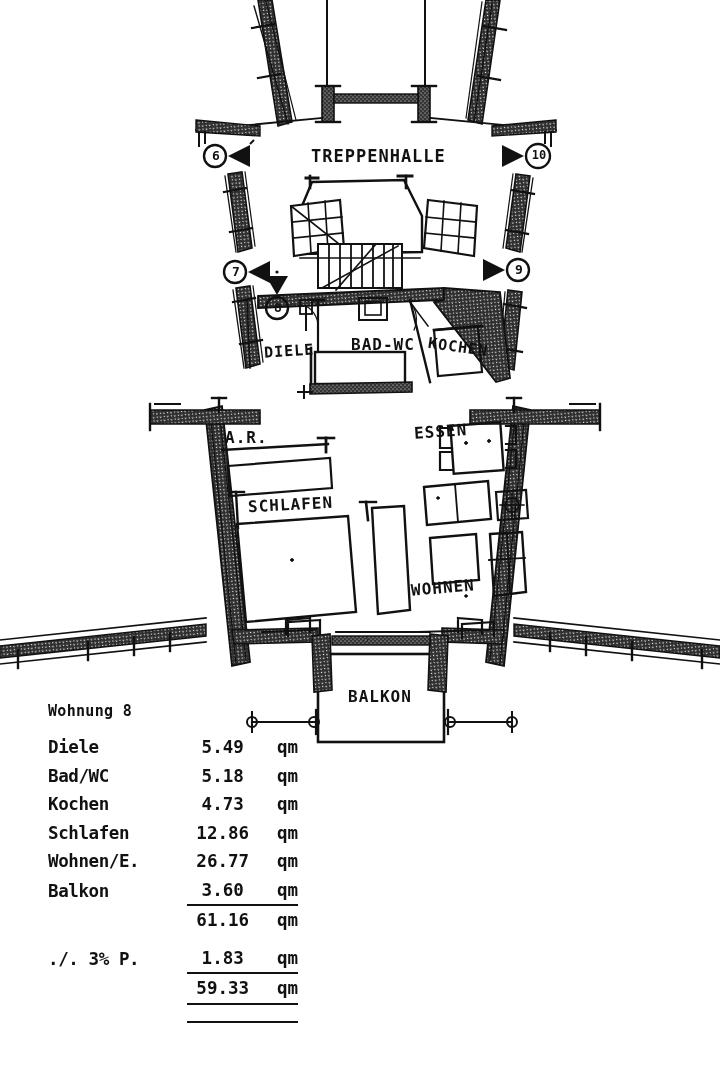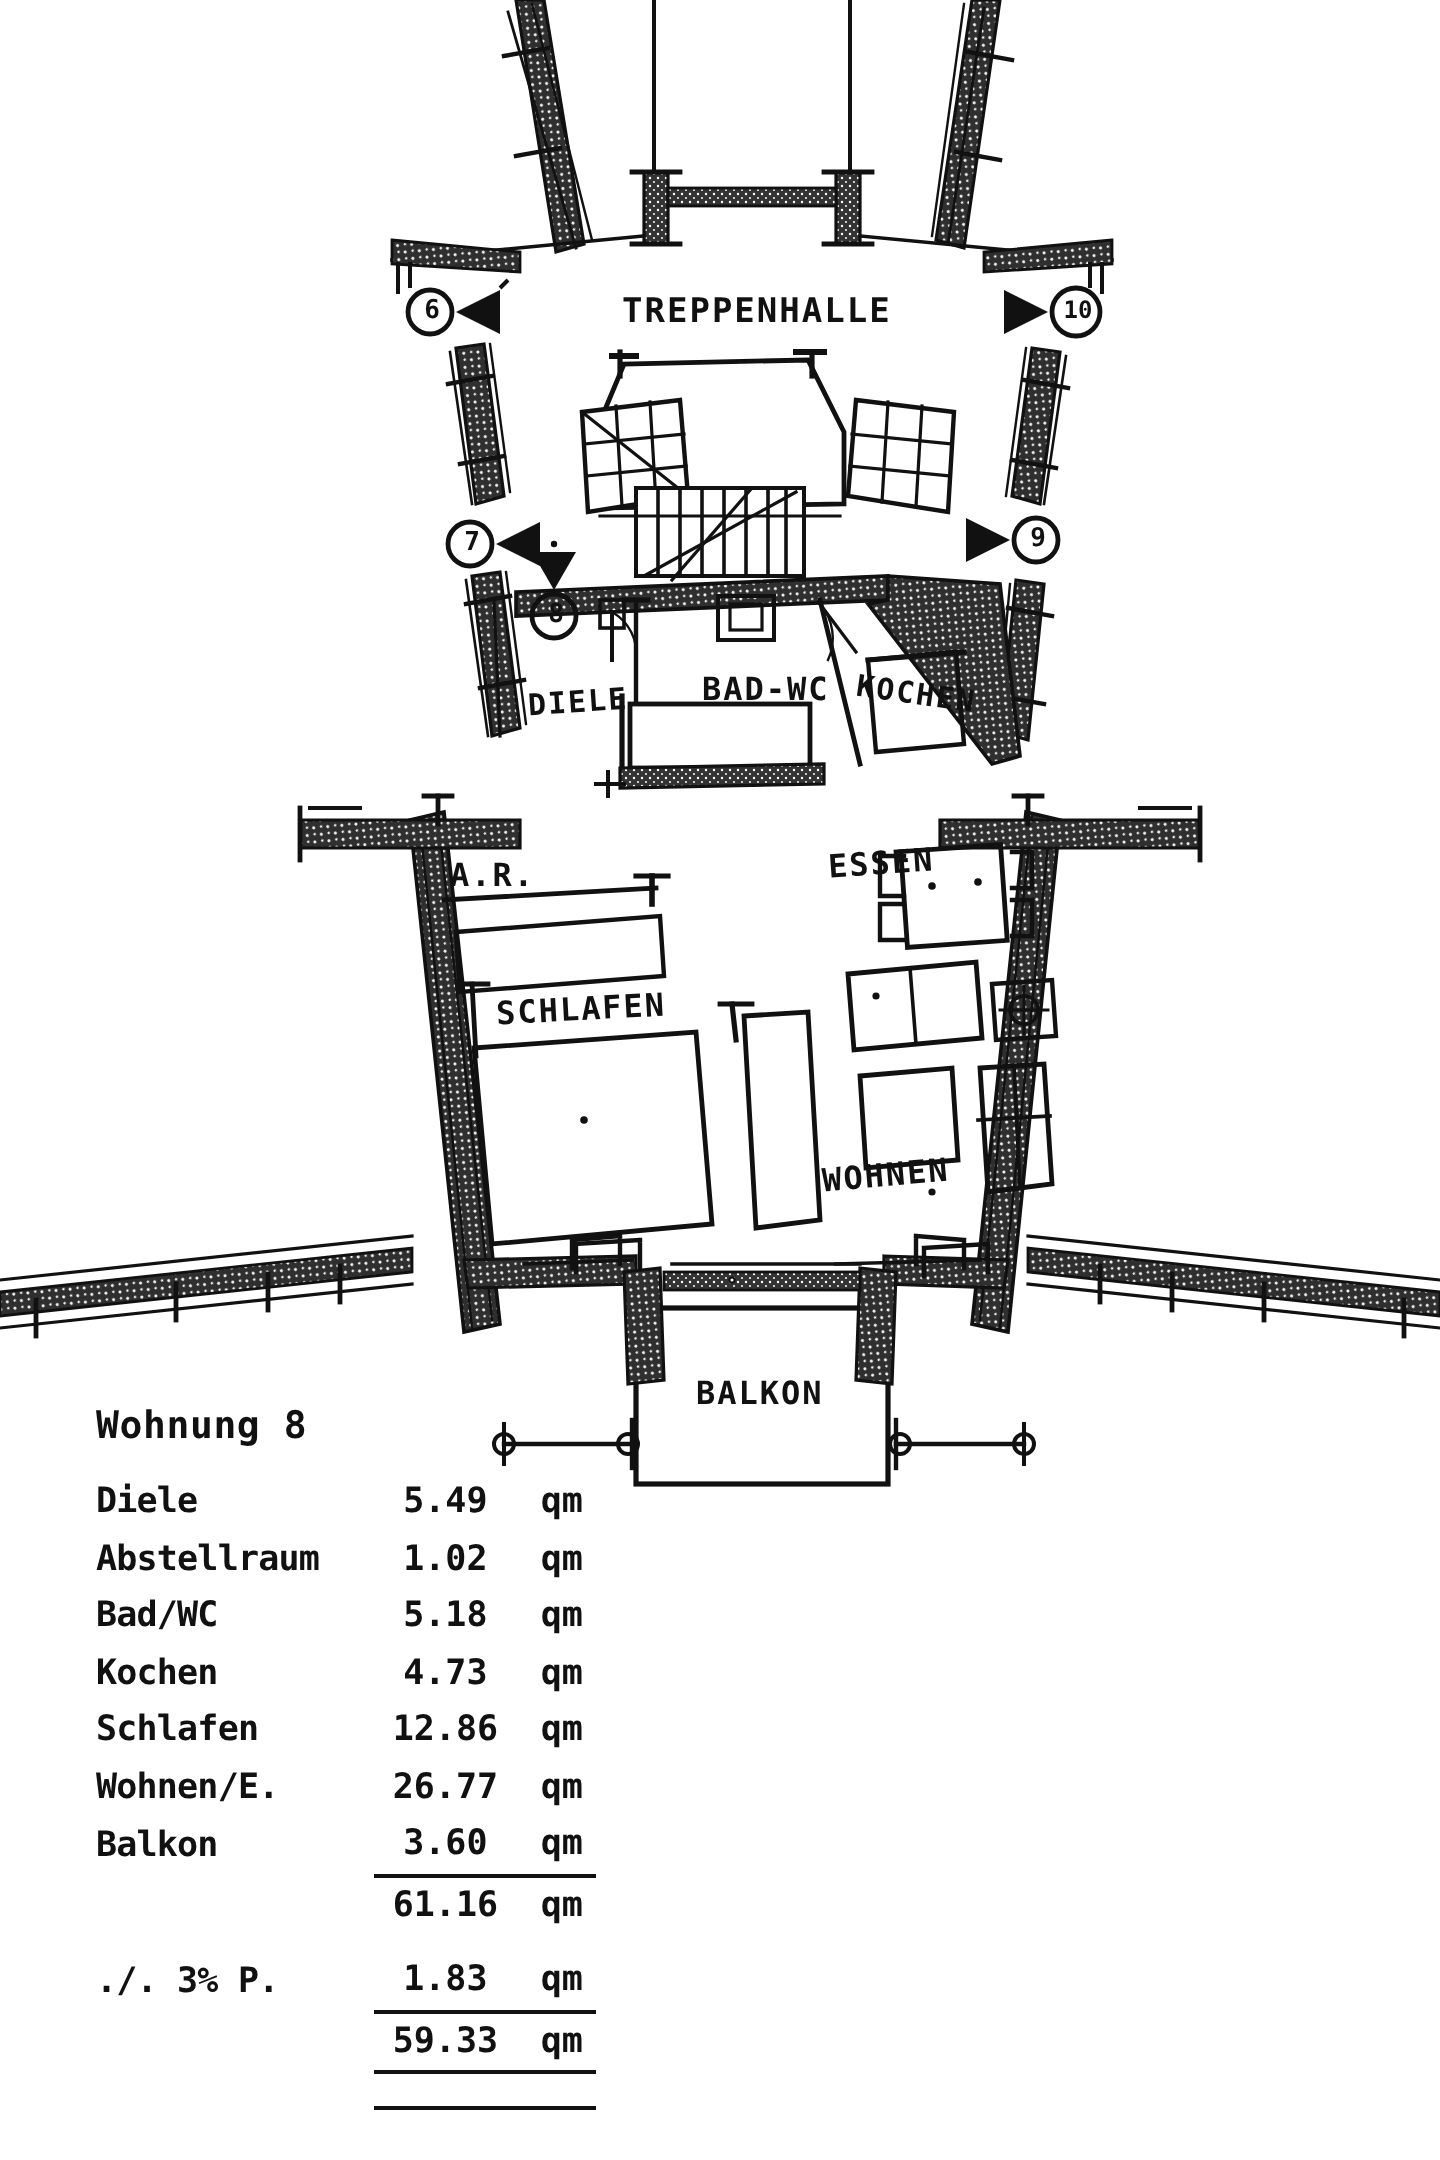--- a/index.html
+++ b/index.html
@@ -33,21 +33,21 @@
 
   
   .legend {
     position: absolute;
     left: 48px;
     top: 702px;
     width: 300px;
   }
   .legend-title {
     font-family: "DejaVu Sans Mono", monospace;
-    font-size: 19px;
+    font-size: 15px;
     font-weight: 700;
     letter-spacing: 0.3px;
     color: #111;
     margin-bottom: 13px;
     white-space: nowrap;
   }
   .legend-table {
     border-collapse: collapse;
     width: 250px;
   }
@@ -56,21 +56,21 @@
     font-size: 17.5px;
     font-weight: 700;
     color: #111;
     padding: 0;
     line-height: 1.63;
     white-space: nowrap;
     vertical-align: bottom;
   }
   td.lg-label { text-align: left; width: 138px; letter-spacing: -0.4px; }
   td.lg-value { text-align: center; width: 72px; padding-right: 5px; }
-  td.lg-unit  { text-align: center; width: 34px; }
+  td.lg-unit  { text-align: right; width: 34px; }
 
   tr.rule-above td.lg-value,
   tr.rule-above td.lg-unit { border-top: 2px solid #111; }
 
   tr.spacer td { height: 9px; line-height: 9px; font-size: 0; }
 
   tr.double-rule td.lg-value,
   tr.double-rule td.lg-unit {
     border-top: 2px solid #111;
     height: 16px;
@@ -447,25 +447,20 @@
     <div class="legend-title">Wohnung 8</div>
 
     <table class="legend-table">
       <tbody>
         <tr>
           <td class="lg-label">Diele</td>
           <td class="lg-value">5.49</td>
           <td class="lg-unit">qm</td>
         </tr>
         <tr>
-          <td class="lg-label">Abstellraum</td>
-          <td class="lg-value">1.02</td>
-          <td class="lg-unit">qm</td>
-        </tr>
-        <tr>
           <td class="lg-label">Bad/WC</td>
           <td class="lg-value">5.18</td>
           <td class="lg-unit">qm</td>
         </tr>
         <tr>
           <td class="lg-label">Kochen</td>
           <td class="lg-value">4.73</td>
           <td class="lg-unit">qm</td>
         </tr>
         <tr>

